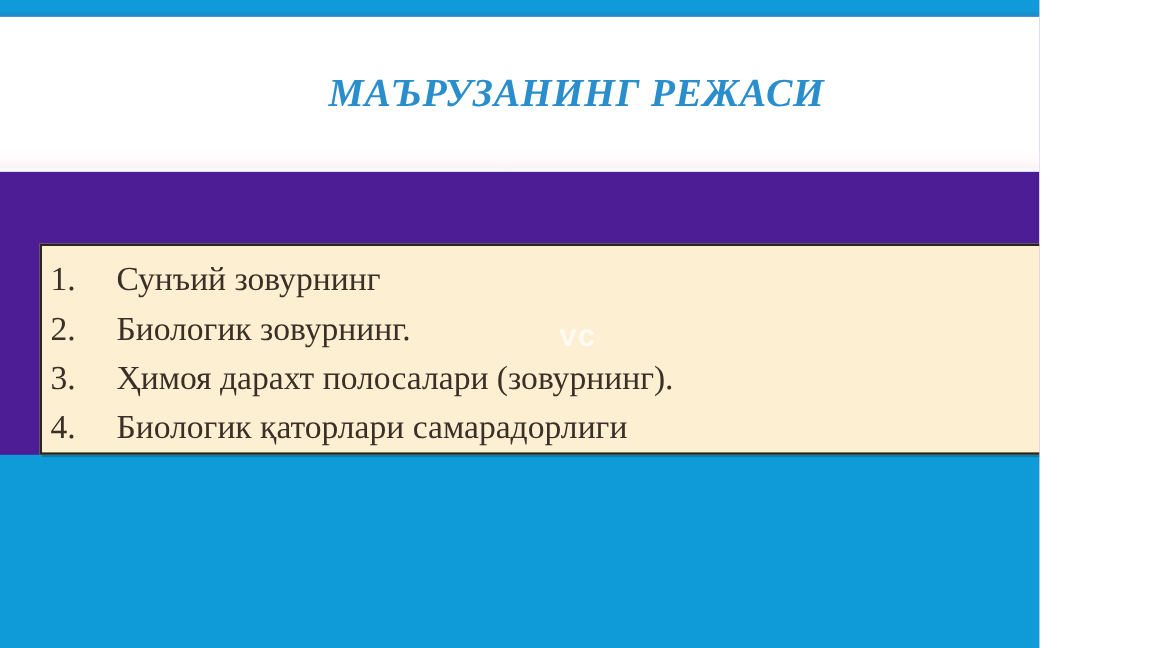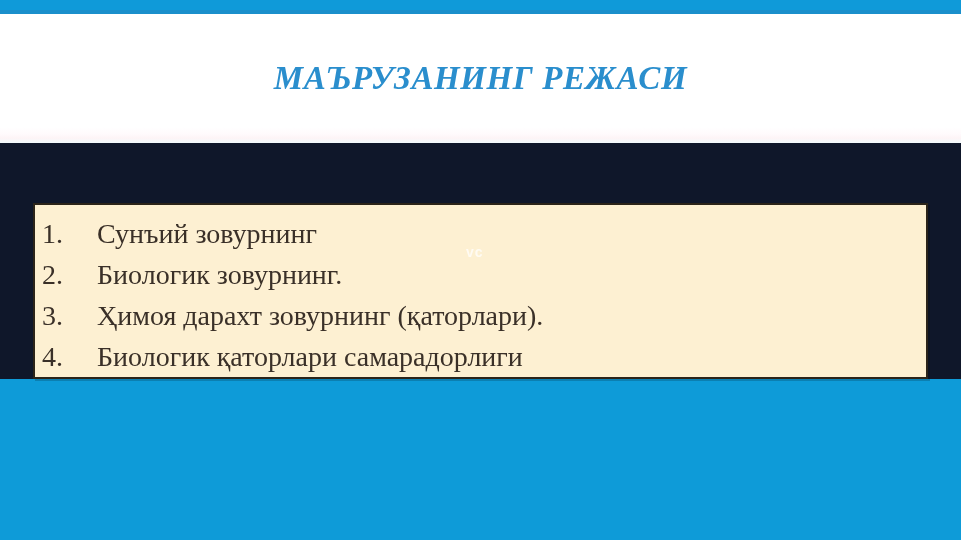--- a/index.html
+++ b/index.html
@@ -9,23 +9,23 @@
   body {
     width: 961px;
     height: 540px;
     overflow: hidden;
     font-family: "Liberation Serif", serif;
     background: #ffffff;
   }
 
   #slide {
     position: relative;
-    width: 961px;
+    width: 866px;
     height: 540px;
-    background: #0f172a; 
+    background: #4c1d95; 
     overflow: hidden;
   }
 
   
   .top-bar-light {
     position: absolute;
     left: 0; top: 0;
     width: 961px;
     height: 10px;
     background: #0f9ad9;
@@ -113,23 +113,23 @@
   .item-text {
     flex: 1 1 auto;
     white-space: nowrap;
     color: #3a3028;
   }
 
   
   .watermark {
     position: absolute;
     left: 466px;
-    top: 244px;
+    top: 264px;
     font-family: "Liberation Sans", sans-serif;
-    font-size: 14px;
+    font-size: 26px;
     font-weight: bold;
     color: rgba(255,255,255,0.72);
     letter-spacing: 1px;
     pointer-events: none;
     user-select: none;
   }
 
   
   .bottom-fill {
     position: absolute;
@@ -163,21 +163,21 @@
         <span class="item-text">Сунъий зовурнинг</span>
       </li>
 
       <li class="list-item">
         <span class="item-num">2.</span>
         <span class="item-text">Биологик зовурнинг.</span>
       </li>
 
       <li class="list-item">
         <span class="item-num">3.</span>
-        <span class="item-text">Ҳимоя дарахт зовурнинг (қаторлари).</span>
+        <span class="item-text">Ҳимоя дарахт полосалари (зовурнинг).</span>
       </li>
 
       <li class="list-item">
         <span class="item-num">4.</span>
         <span class="item-text">Биологик қаторлари самарадорлиги</span>
       </li>
 
     </ul>
   </div>
 

